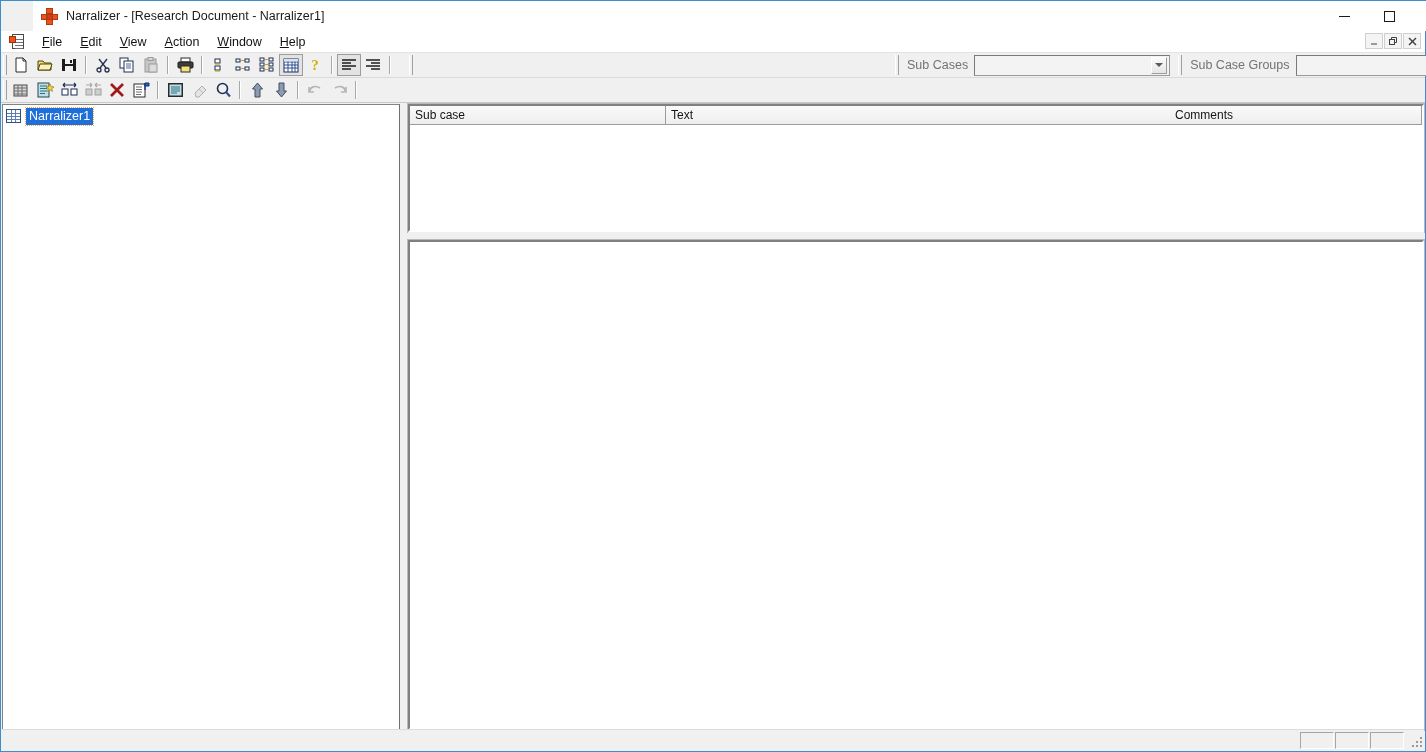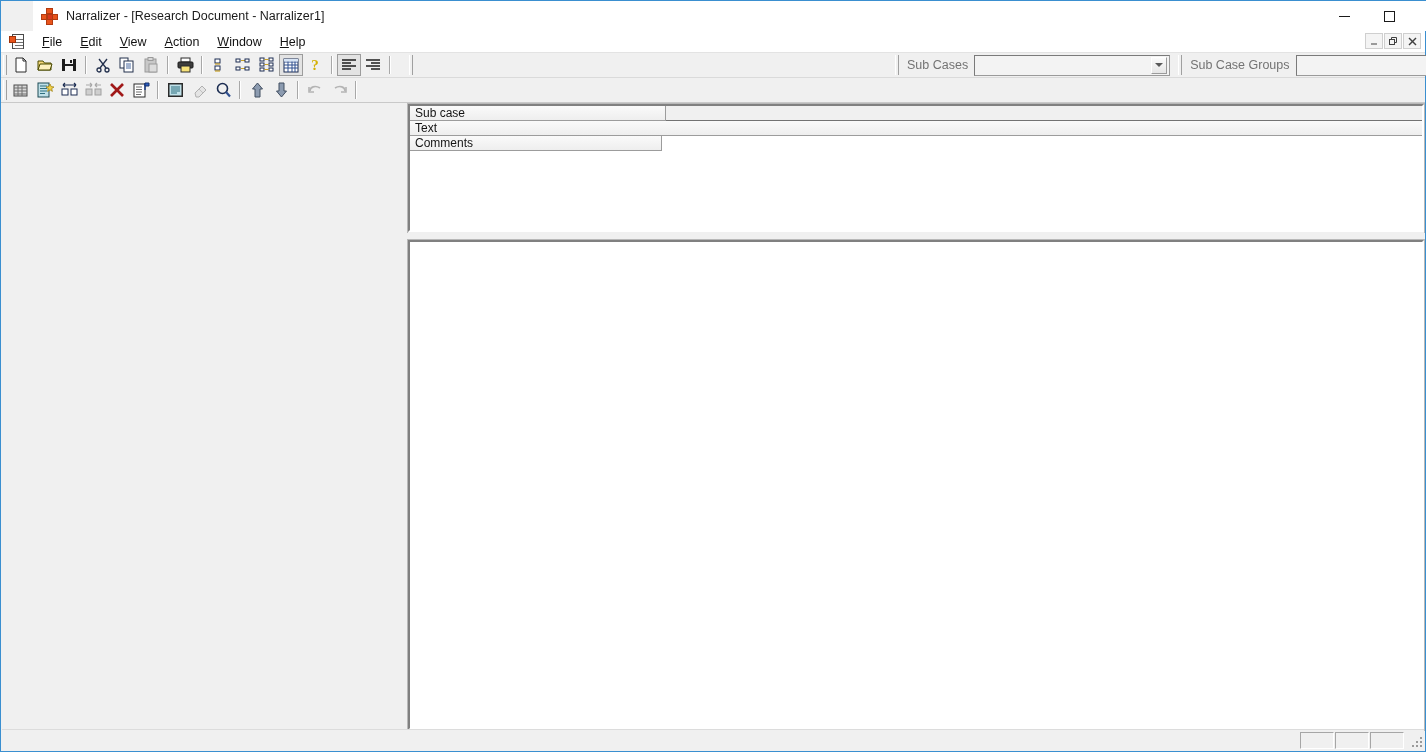--- a/index.html
+++ b/index.html
@@ -289,22 +289,21 @@
     width: 1016px; height: 128px;
     background: #ffffff;
     border: 2px solid;
     border-color: #808080 #ffffff #ffffff #808080;
     outline: 1px solid #b8b8b8;
   }
   .grid-header {
     display: flex;
     height: 19px;
     background: #f0f0f0;
-    border-bottom: 5px solid #737373;
-    flex-direction: column;
+    border-bottom: 1px solid #737373;
   }
   .grid-col {
     height: 19px;
     background: linear-gradient(#fafafa, #eeeeee);
     border-right: 1px solid #9c9c9c;
     border-bottom: 1px solid #9c9c9c;
     display: flex;
     align-items: center;
     padding-left: 5px;
     font-size: 12px;
@@ -666,20 +665,26 @@
             <path d="M15 4v5h-5" fill="none" stroke="#b4b4b4" stroke-width="1.6"></path>
           </svg>
       </div>
 
       <span class="tb-sep"></span>
     </div>
   </div>
 
   <div class="client">
 
+    <div class="tree-panel">
+      <div class="tree-item">
+        <span class="tree-grid-icon"></span>
+        <span class="tree-label">Narralizer1</span>
+      </div>
+    </div>
 
     <div class="v-splitter"></div>
 
     <div class="right-side">
 
       <div class="grid-pane">
         <div class="grid-header">
           <div class="grid-col c0">Sub case</div>
           <div class="grid-col c2">Text</div>
           <div class="grid-col c1">Comments</div>

